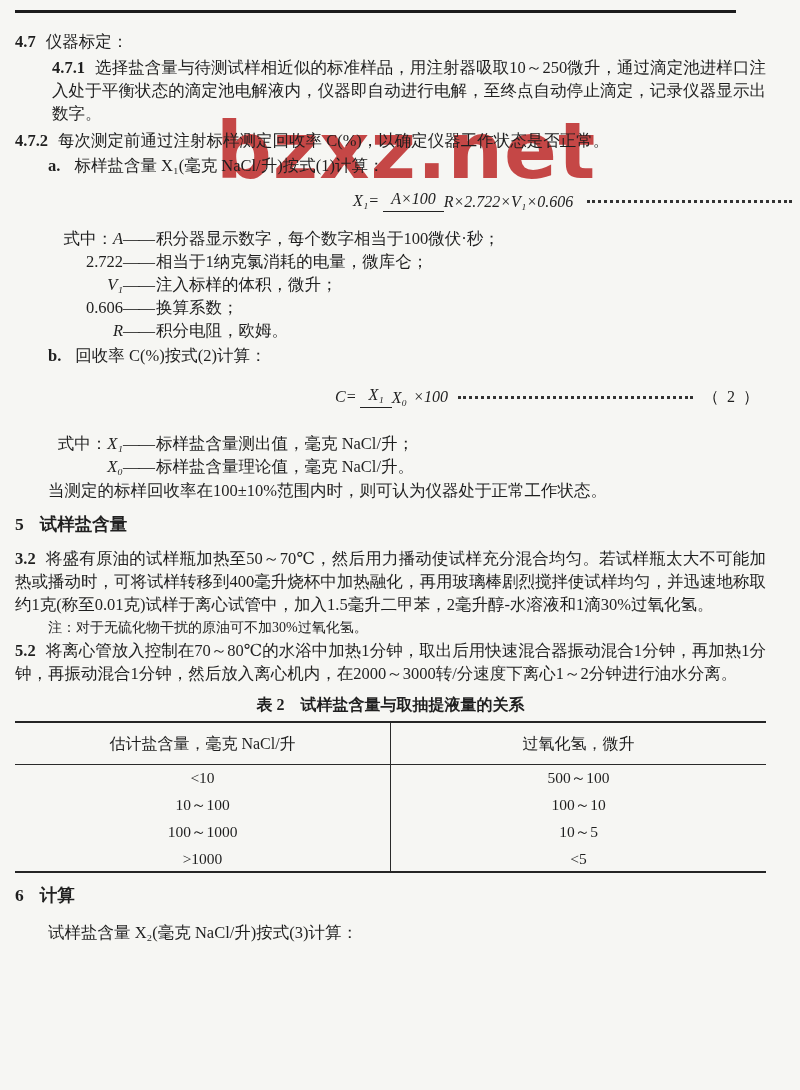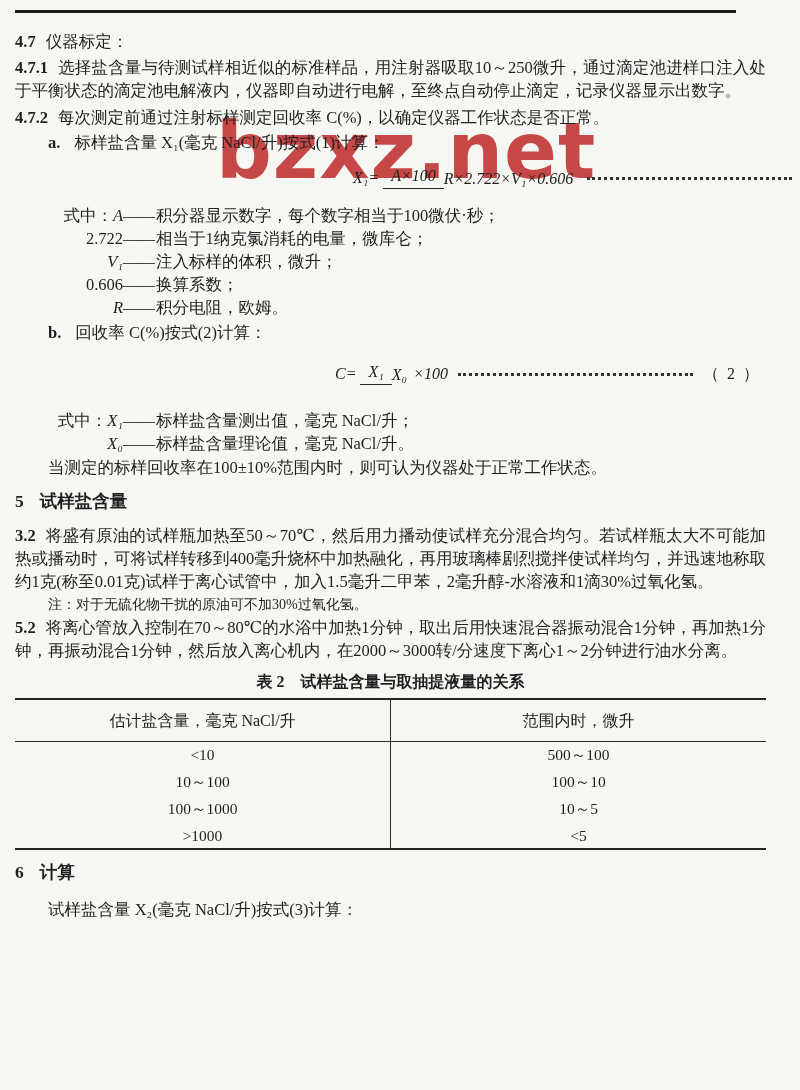--- a/index.html
+++ b/index.html
@@ -23,21 +23,21 @@
   .doc-header {
     text-align:center; font-weight:bold;
     font-family:"DejaVu Serif","Liberation Serif",serif;
     font-size:18px; letter-spacing:3px; padding-top:2px;
   }
   .head-rule { height:3px; background:#1c1c1c; margin:6px 30px 0 0; }
 
   p.body-text { text-align:justify; }
   .sec-num { font-weight:bold; margin-right:10px; white-space:nowrap; }
   .m47  { margin-top:17px; }
-  .m471 { margin-top:3px; }
+  .m471 { margin-top:3px;margin-left:37px; }
   .m472 { margin-top:4px; }
 
   .lettered { margin-left:33px; margin-top:2px; }
   .lettered .ltr { font-weight:bold; margin-right:14px; }
 
   .formula {
     display:flex; align-items:center;
     font-style:italic; font-size:16px;
   }
   .f1 { margin:12px 0 14px 338px; }
@@ -191,21 +191,21 @@
     <span class="sec-num">5.2</span><span>将离心管放入控制在70～80℃的水浴中加热1分钟，取出后用快速混合器振动混合1分钟，再加热1分钟，再振动混合1分钟，然后放入离心机内，在2000～3000转/分速度下离心1～2分钟进行油水分离。</span>
   </p>
 
 
   <div class="t2-caption">表 2　试样盐含量与取抽提液量的关系</div>
 
   <table class="t2">
     <thead>
       <tr>
         <th class="colL">估计盐含量，毫克 NaCl/升</th>
-        <th>范围内时，微升</th>
+        <th>过氧化氢，微升</th>
       </tr>
     </thead>
     <tbody>
       <tr>
         <td class="colL">&lt;10</td>
         <td>500～100</td>
       </tr>
       <tr>
         <td class="colL">10～100</td>
         <td>100～10</td>

